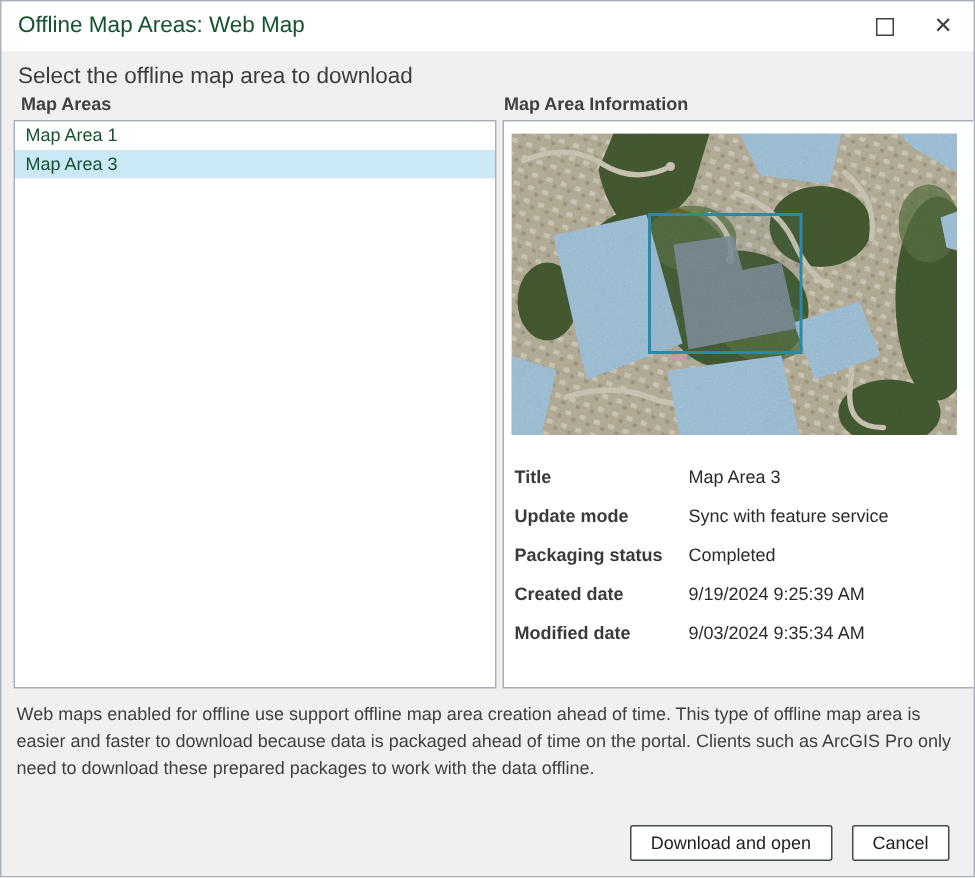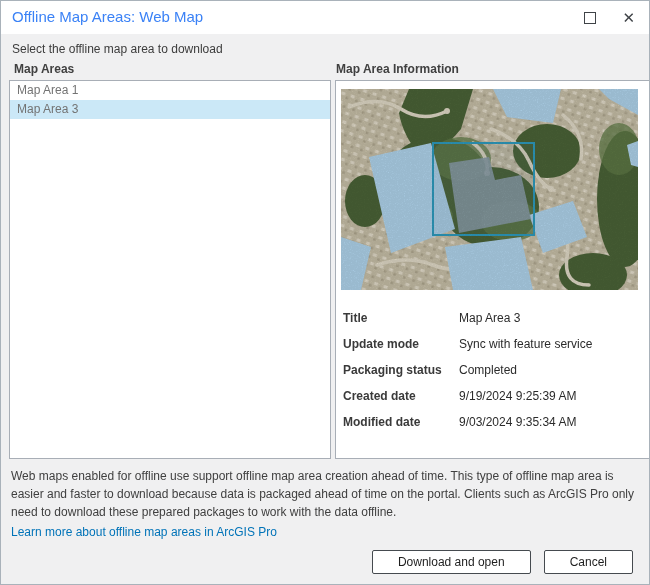--- a/index.html
+++ b/index.html
@@ -5,37 +5,37 @@
   html,body{margin:0;padding:0;background:#fff;}
   *{box-sizing:border-box;font-family:"Liberation Sans","DejaVu Sans",sans-serif;}
 
   .dialog{
     position:relative;width:650px;height:585px;
     border:1px solid #a9b2ba;background:#f0f0f1;overflow:hidden;
   }
 
   
   .titlebar{position:absolute;top:0;left:0;right:0;height:33px;background:#ffffff;}
-  .title{position:absolute;left:11px;top:7px;font-size:15px;color:#3b82f6;white-space:nowrap;}
+  .title{position:absolute;left:11px;top:7px;font-size:15px;color:#14532d;white-space:nowrap;}
   .win-controls{position:absolute;right:14px;top:0;height:33px;display:flex;align-items:center;gap:26px;}
   .btn-max{width:12px;height:12px;border:1px solid #3f4347;background:transparent;cursor:default;}
   .btn-close{font-size:15px;color:#3f4347;line-height:1;cursor:default;}
 
   
-  .subtitle{position:absolute;left:11px;top:41px;font-size:12px;color:#3c3c3c;}
+  .subtitle{position:absolute;left:11px;top:41px;font-size:15px;color:#3c3c3c;}
 
   .panel-label{position:absolute;font-size:12px;font-weight:600;color:#404040;}
   .lbl-areas{left:13px;top:61px;}
   .lbl-info{left:335px;top:61px;}
 
   .listbox{
     position:absolute;left:8px;top:79px;width:322px;height:379px;
     background:#fff;border:1px solid #a8aeb6;overflow:hidden;
   }
-  .list-item{height:19px;line-height:19px;padding:0 7px;font-size:12px;color:#737373;white-space:nowrap;}
+  .list-item{height:19px;line-height:19px;padding:0 7px;font-size:12px;color:#14532d;white-space:nowrap;}
   .list-item.selected{background:#cbe8f7;}
 
   .info-panel{
     position:absolute;left:334px;top:79px;width:347px;height:379px;
     background:#fff;border:1px solid #a8aeb6;overflow:hidden;
   }
   .map-preview{position:absolute;left:5px;top:8px;width:297px;height:201px;display:block;}
 
   .details{position:absolute;left:7px;top:224px;width:292px;}
   .detail-row{display:flex;height:26px;align-items:center;}
@@ -45,21 +45,21 @@
   .footer-text{
     position:absolute;left:10px;top:466px;width:632px;
     font-size:12px;line-height:18px;color:#404040;
   }
   .footer-link{
     position:absolute;left:10px;top:524px;font-size:12px;color:#0073b8;cursor:pointer;white-space:nowrap;
   }
 
   .action-buttons{position:absolute;right:16px;top:549px;display:flex;gap:13px;}
   .action-buttons button{
-    height:24px;padding:0 25px;background:#fff;border:1px solid #454a4f;border-radius:2px;
+    height:24px;padding:0 13px;background:#fff;border:1px solid #454a4f;border-radius:2px;
     font-size:12px;color:#1e1e1e;cursor:default;white-space:nowrap;
   }
 </style>
 </head>
 <body>
 
 <div class="dialog">
 
   <div class="titlebar">
     <div class="title">Offline Map Areas: Web Map</div>
@@ -160,20 +160,19 @@
       </div>
       <div class="detail-row">
         <span class="detail-label">Modified date</span>
         <span class="detail-value">9/03/2024 9:35:34 AM</span>
       </div>
     </div>
   </div>
 
   <div class="footer-text">Web maps enabled for offline use support offline map area creation ahead of time. This type of offline map area is easier and faster to download because data is packaged ahead of time on the portal. Clients such as ArcGIS Pro only need to download these prepared packages to work with the data offline.</div>
 
-  <a class="footer-link">Learn more about offline map areas in ArcGIS Pro</a>
 
   <div class="action-buttons">
     <button>Download and open</button>
     <button>Cancel</button>
   </div>
 
 </div>
 
 </body></html>

